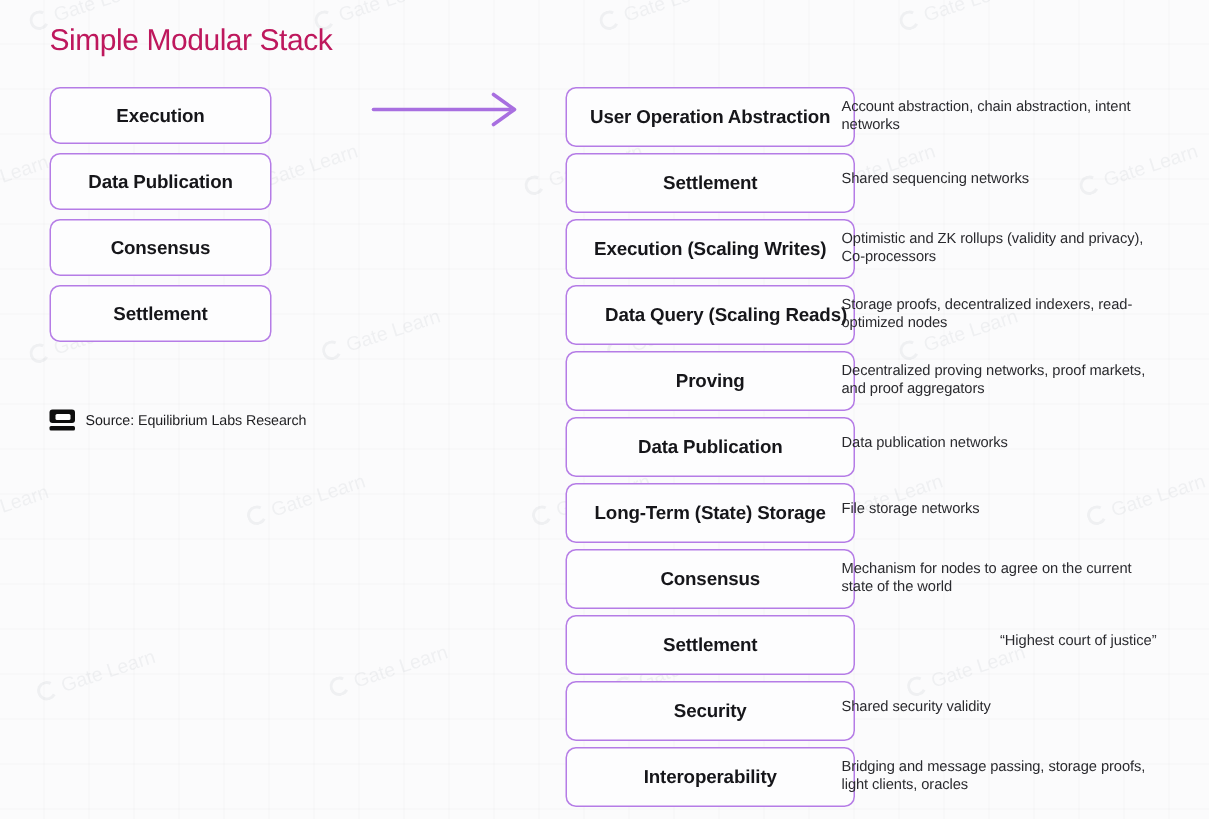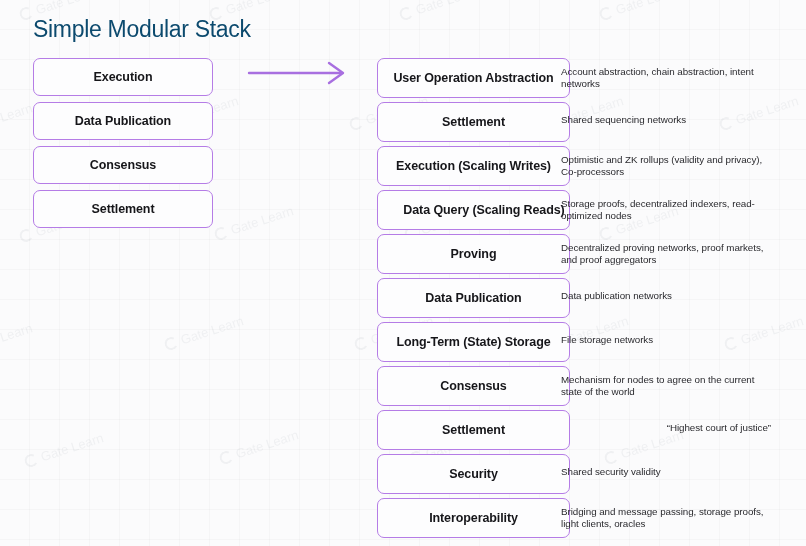--- a/index.html
+++ b/index.html
@@ -61,24 +61,24 @@
   }
 
   #content {
     position: absolute;
     inset: 0;
     z-index: 2;
   }
 
   .col-title {
     position: absolute;
-    font-size: 23px;
+    font-size: 20px;
     font-weight: 400;
     letter-spacing: -0.3px;
-    color: #0c4a6e;
+    color: #be185d;
     white-space: nowrap;
   }
   #title-left  { left: 33px;  top: 16px; }
   #title-right { left: 377px; top: 16px; }
 
   .stack-box {
     position: absolute;
     box-sizing: border-box;
     border: 1.5px solid #b57ce6;
     border-radius: 7px;
@@ -86,21 +86,21 @@
     display: flex;
     align-items: center;
     justify-content: center;
     font-size: 12.5px;
     font-weight: bold;
     color: #16161a;
     letter-spacing: -0.1px;
     text-align: center;
   }
 
-  .left-box  { left: 33px;  width: 180px; height: 38px; }
+  .left-box  { left: 33px;  width: 148px; height: 38px; }
   .right-box { left: 377px; width: 193px; height: 40px; }
 
   .annotation {
     position: absolute;
     left: 561px;
     width: 210px;
     font-size: 9.8px;
     line-height: 11.6px;
     color: #2a2a2e;
     letter-spacing: -0.05px;
@@ -263,20 +263,28 @@
         <span>Data Publication</span>
       </div>
       <div class="stack-box left-box" style="top: 146px;">
         <span>Consensus</span>
       </div>
       <div class="stack-box left-box" style="top: 190px;">
         <span>Settlement</span>
       </div>
     </div>
 
+  <div id="source-row">
+    <div id="source-icon">
+      <div class="icon-body"></div>
+      <div class="icon-slot"></div>
+      <div class="icon-base"></div>
+    </div>
+    <div id="source-text">Source: Equilibrium Labs Research</div>
+  </div>
 
   <svg id="arrow-connector" viewBox="0 0 105 26" fill="none" xmlns="http://www.w3.org/2000/svg">
     <path d="M2 13 H 93" stroke="#a86fe0" stroke-width="2.4" stroke-linecap="round"></path>
     <path d="M82 3 L 96 13 L 82 23" stroke="#a86fe0" stroke-width="2.4" stroke-linecap="round" stroke-linejoin="round" fill="none"></path>
   </svg>
 
 
   <div id="right-rows">
       <div class="stack-box right-box" style="top: 58px;">
         <span>User Operation Abstraction</span>

